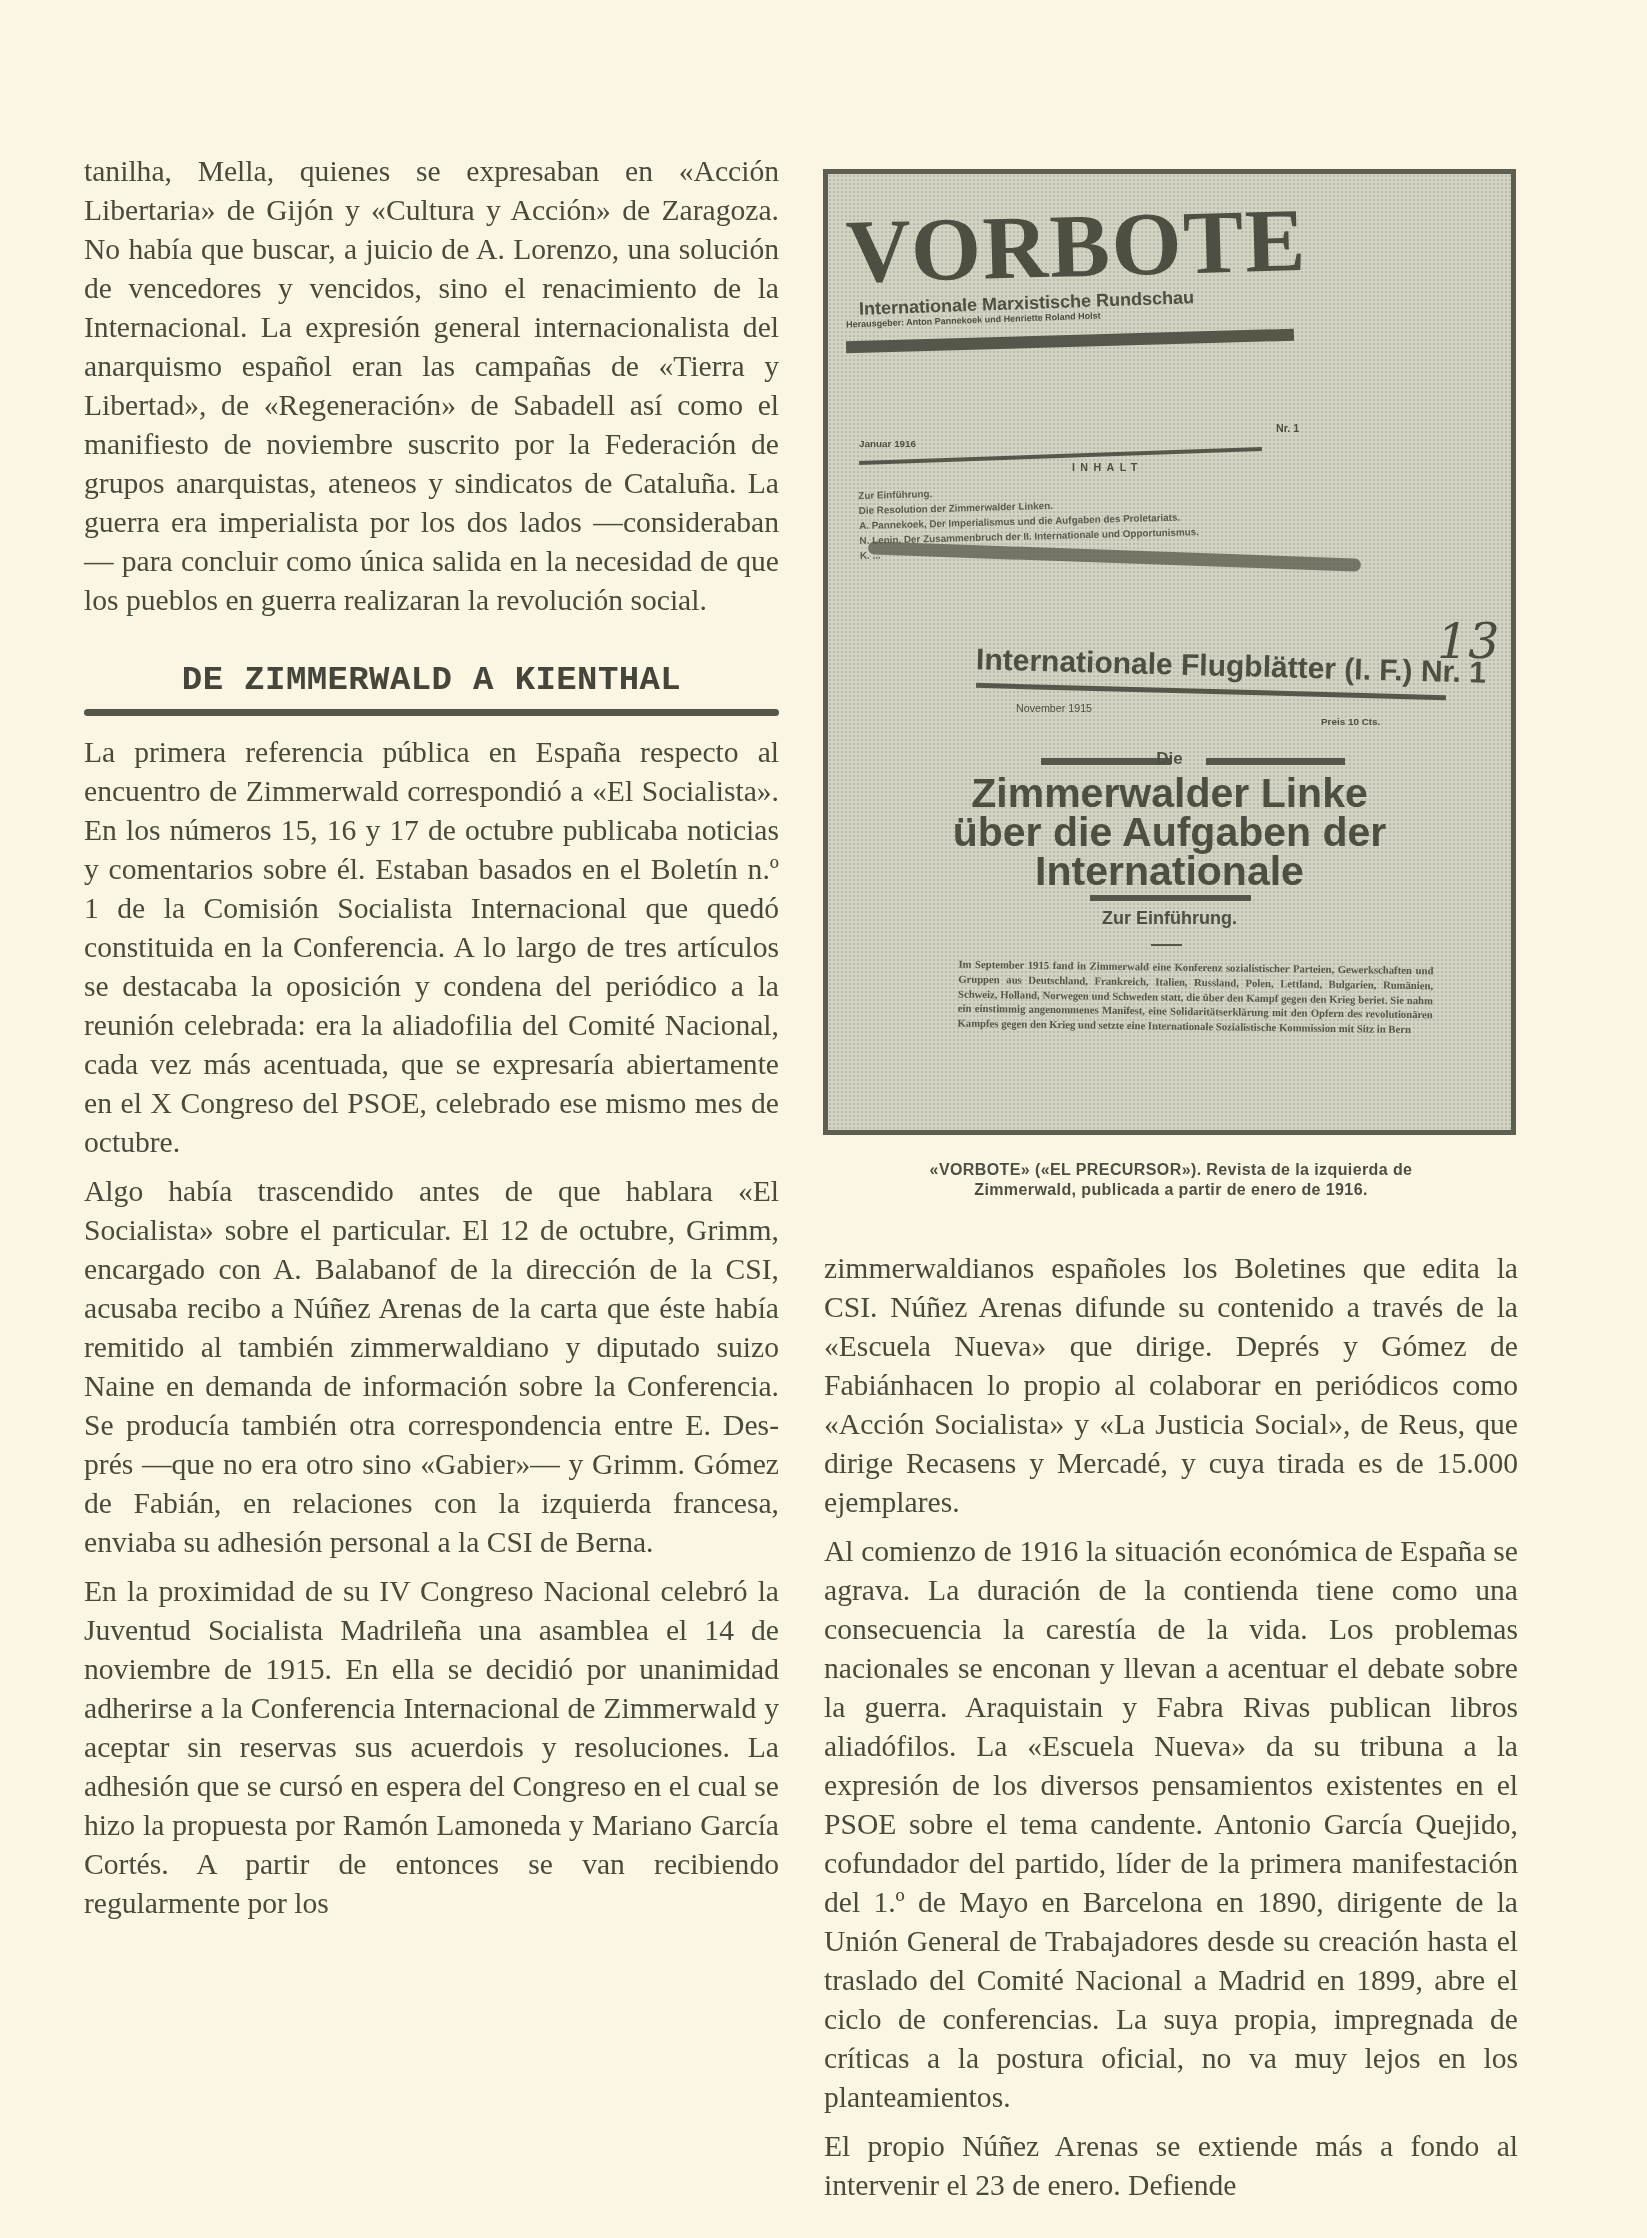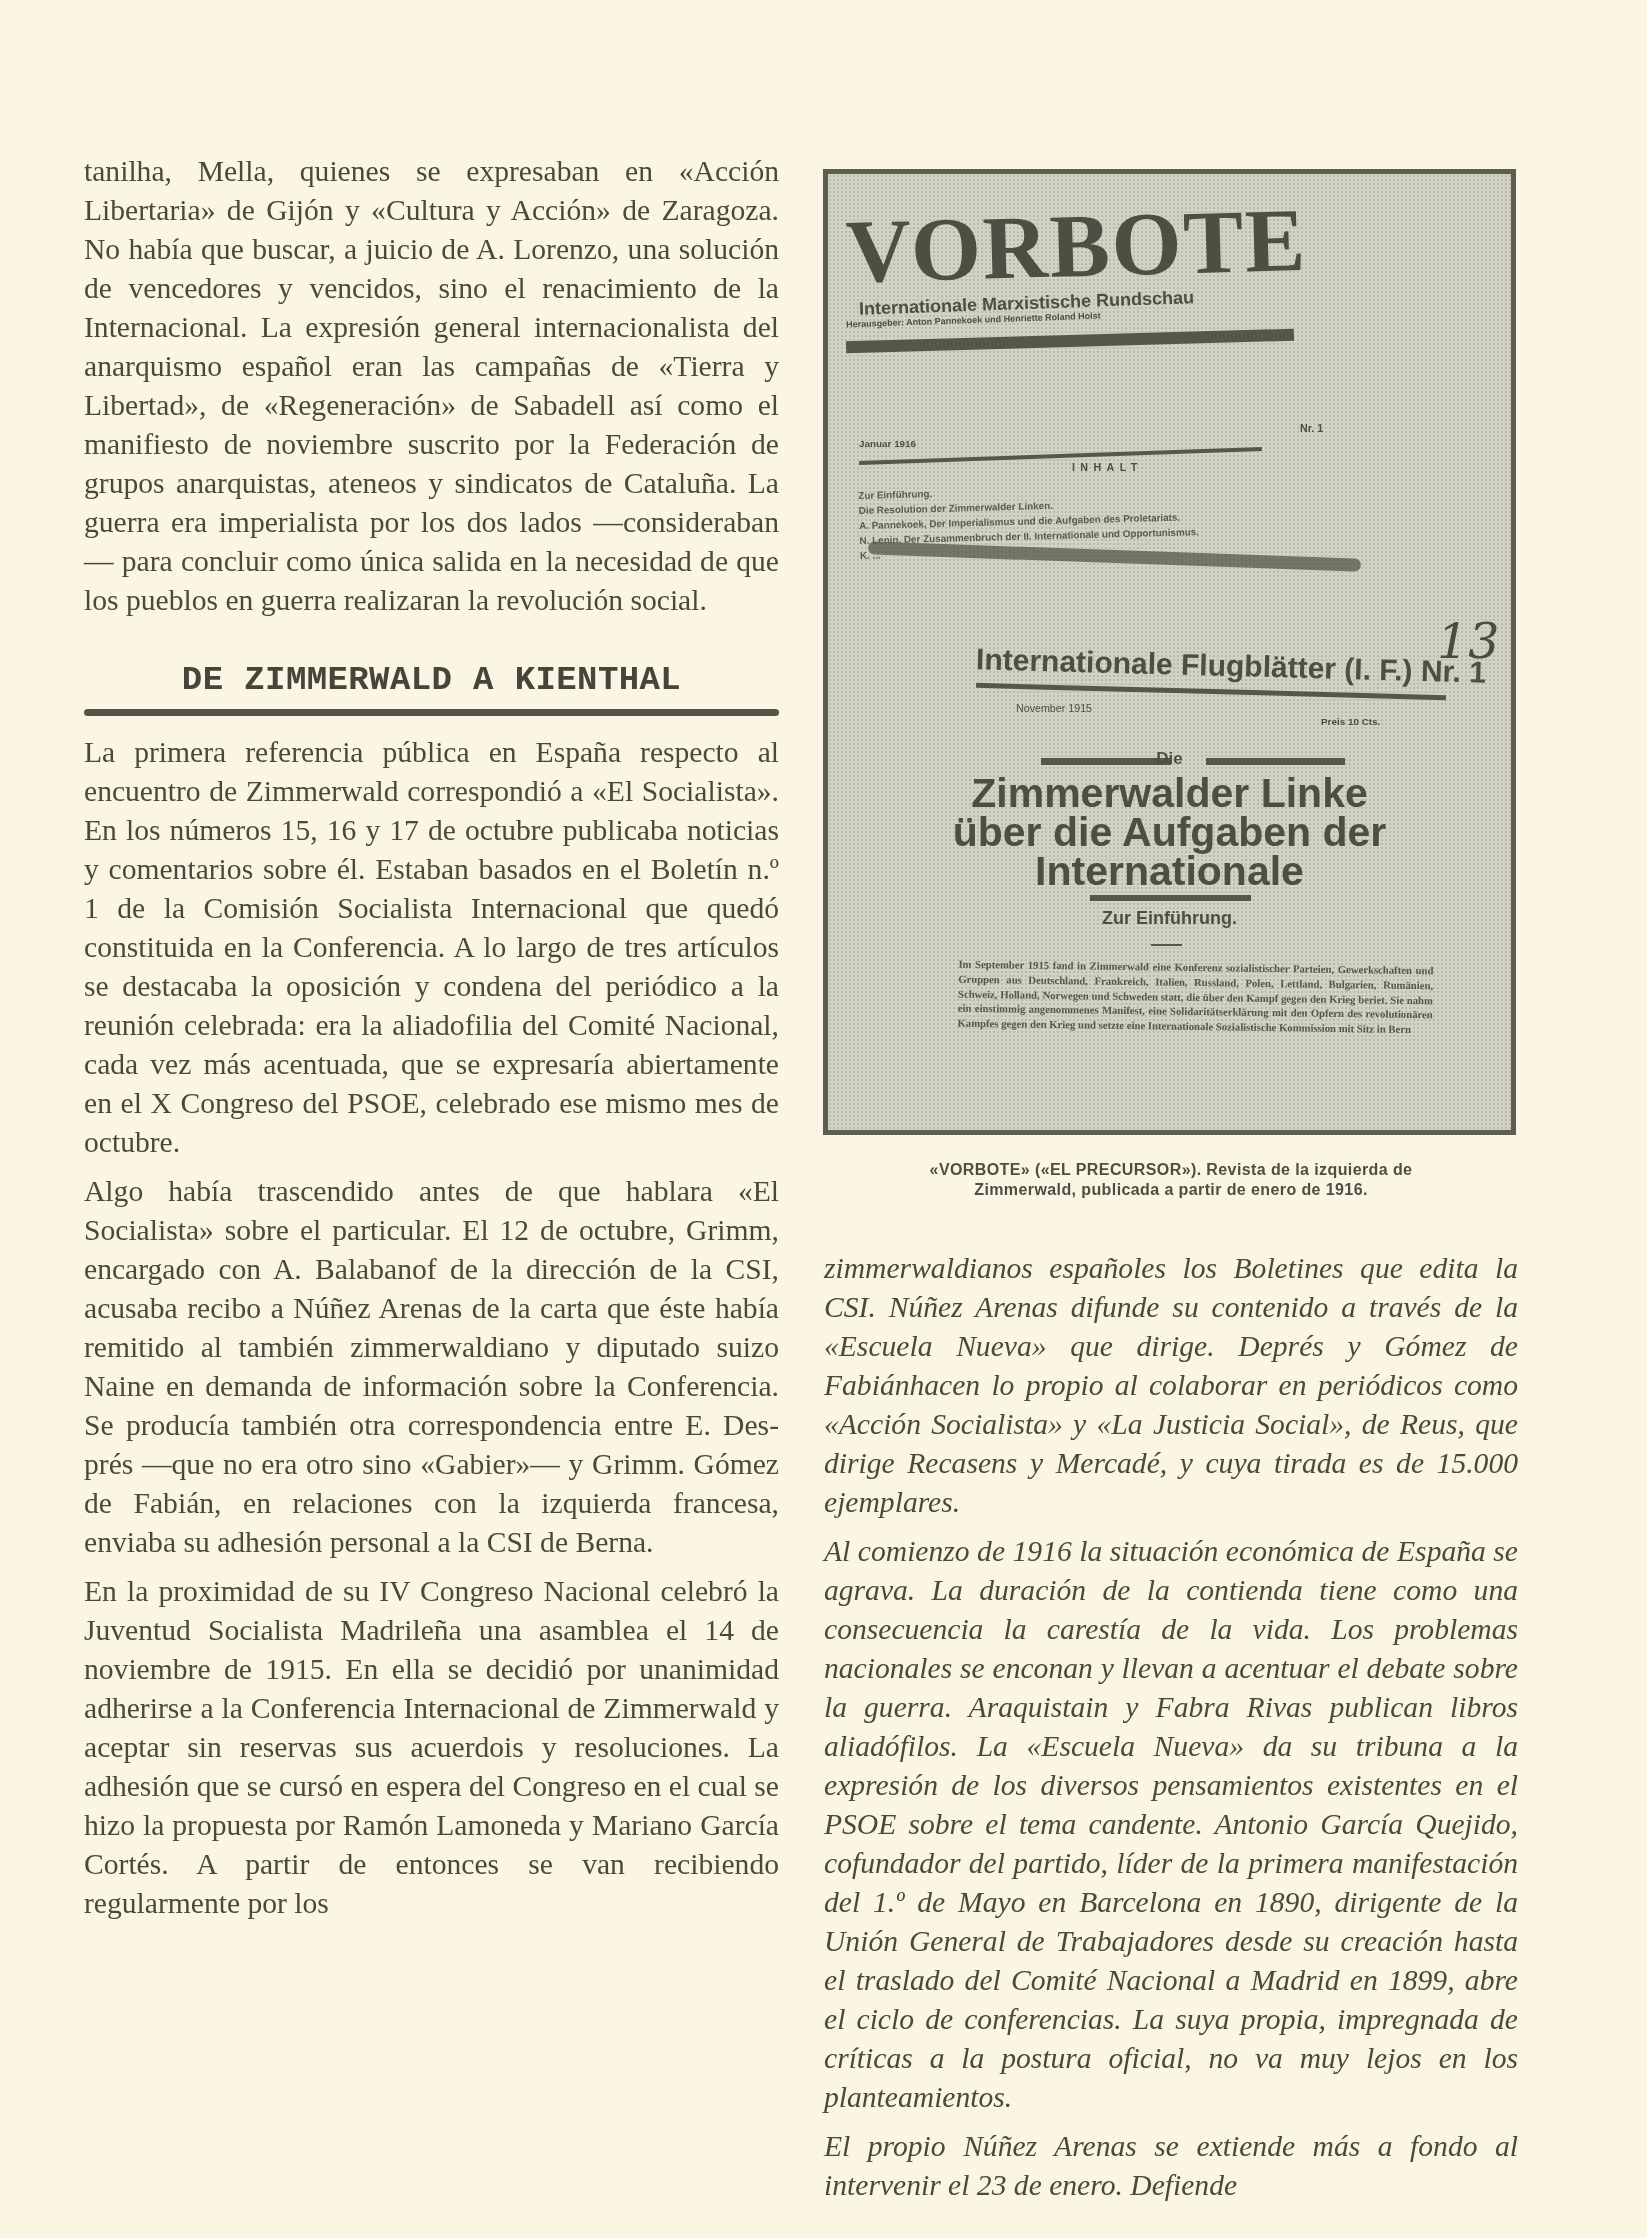--- a/index.html
+++ b/index.html
@@ -12,21 +12,21 @@
   }
   .col {
     position: absolute;
     font-size: 29.6px;
     line-height: 39px;
     text-align: justify;
     hyphens: manual;
   }
   .col p { margin: 0 0 9.9px 0; }
   #left-col { left: 84px; top: 152px; width: 695px; }
-  #right-col { left: 824px; top: 1249px; width: 694px; font-style: italic; }
+  #right-col { left: 824px; top: 1249px; width: 694px; }
   .section-heading {
     font-family: Liberation Mono, monospace;
     font-weight: bold;
     font-size: 34px;
     letter-spacing: 0.4px;
     text-align: center;
     margin: 40px 0 0 0;
     line-height: 40px;
     color: #45453a;
   }
@@ -48,21 +48,21 @@
   .fig-abs { position: absolute; }
   .vorbote-title {
     left: 18px; top: 27px; font-family: "Liberation Serif", serif;
     font-size: 90px; font-weight: bold; letter-spacing: 1.8px; line-height: 90px;
     transform: rotate(-1.5deg);
   }
   .vorbote-sub { left: 31px; top: 119px; font-size: 18px; font-weight: bold; transform: rotate(-2deg); }
   .vorbote-editors { left: 18px; top: 141px; font-size: 9px; font-weight: bold; transform: rotate(-2deg); }
   .bar { background: #55574a; }
   .fig-date { left: 31px; top: 264px; font-size: 9.9px; font-weight: bold; }
-  .fig-nr { left: 472px; top: 248px; font-size: 10.7px; font-weight: bold; }
+  .fig-nr { left: 448px; top: 248px; font-size: 10.7px; font-weight: bold; }
   .fig-inhalt { left: 244px; top: 287px; font-size: 10.7px; font-weight: bold; letter-spacing: 5.4px; }
   .toc { left: 31px; top: 309px; width: 385px; font-size: 9.9px; font-weight: bold; line-height: 15px; color: #5a5c4e; transform: rotate(-1.5deg); }
   .handwritten {
     left: 609px; top: 439px; font-family: "DejaVu Serif", serif;
     font-style: italic; font-size: 49px; color: #4a4c40;
   }
   .flug-title { left: 148px; top: 475px; font-size: 30px; font-weight: bold; transform: rotate(1.5deg); white-space: nowrap; }
   .flug-date { left: 148px; top: 528px; font-size: 10.7px; font-weight: normal; margin-left: 40px; }
   .flug-price { left: 493px; top: 542px; font-size: 9.9px; font-weight: bold; }
   .die { left: 0; width: 100%; top: 575px; text-align: center; font-size: 17px; font-weight: bold; }

